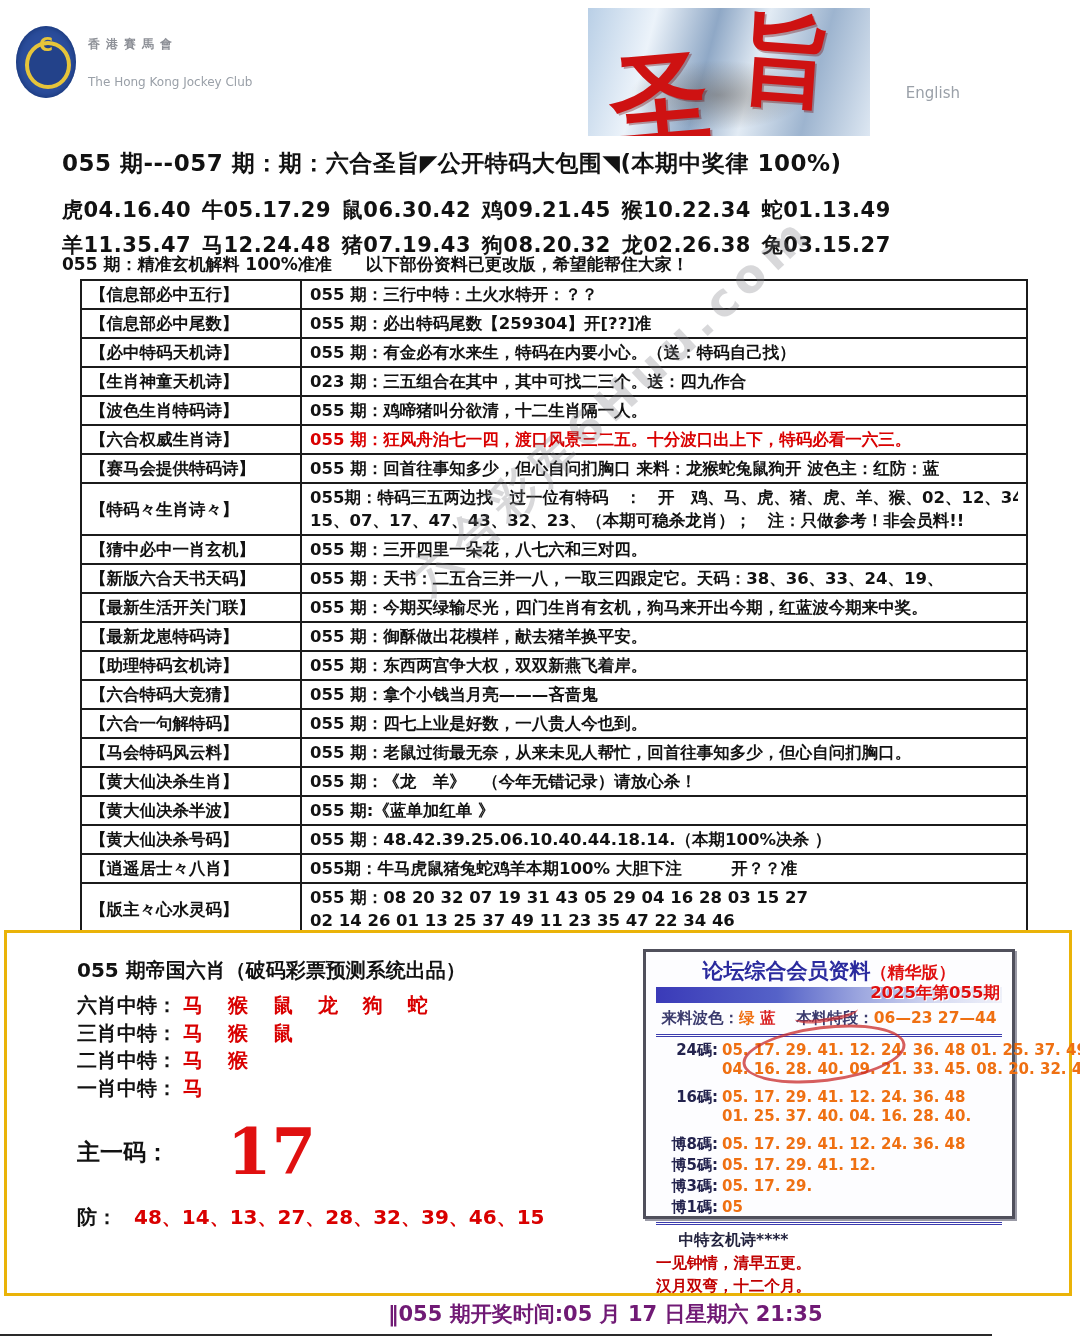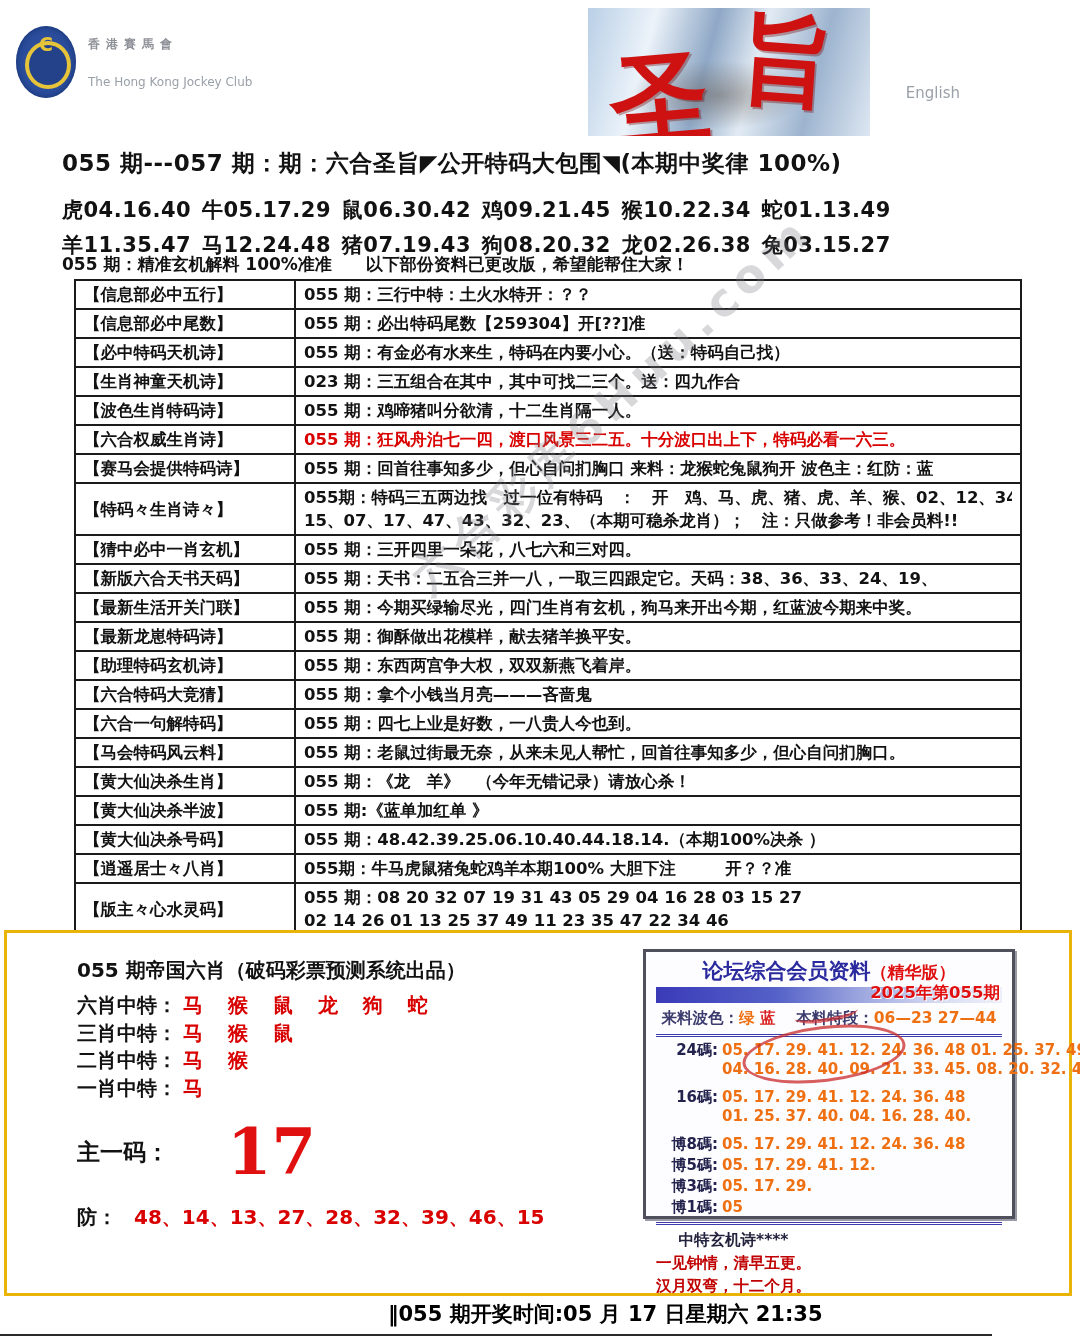--- a/index.html
+++ b/index.html
@@ -22,21 +22,21 @@
   .banner-ch{position:absolute;color:#ce1212;font-family:"DejaVu Serif","Liberation Serif",serif;font-weight:bold;text-shadow:2px 2px 0 rgba(110,0,0,.35);}
   .banner-c1{left:22px;top:26px;font-size:100px;transform:rotate(-5deg);}
   .banner-c2{left:150px;top:-10px;font-size:96px;transform:rotate(4deg);}
   .lang{position:absolute;top:84px;right:120px;color:#9aa0a8;font-size:15px;cursor:pointer;}
   
   .title{position:absolute;top:148px;left:62px;font-size:23px;font-weight:bold;letter-spacing:.5px;white-space:nowrap;}
   .zline{position:absolute;left:62px;font-size:21px;font-weight:bold;letter-spacing:.5px;word-spacing:3px;white-space:nowrap;}
   .z1{top:196px;} .z2{top:231px;}
   .note{position:absolute;top:253px;left:62px;font-size:17px;font-weight:bold;white-space:nowrap;}
   
-  table.main{position:absolute;top:279px;left:74px;width:948px;border-collapse:collapse;table-layout:fixed;}
+  table.main{position:absolute;top:279px;left:80px;width:948px;border-collapse:collapse;table-layout:fixed;}
   table.main td{border:2px solid #1b1b1b;font-weight:bold;font-size:16.5px;padding:2px 8px;line-height:23px;vertical-align:middle;}
   td.lbl{width:202px;white-space:nowrap;}
   td.val div{white-space:nowrap;overflow:hidden;}
   tr.red td.val div{color:#d90000;}
   
   .watermark{position:absolute;top:562px;left:398px;transform:rotate(-43deg);transform-origin:left top;
     font-size:46px;font-weight:bold;color:rgba(125,125,132,.30);letter-spacing:7px;pointer-events:none;white-space:nowrap;}
   
   .bottom-box{position:absolute;top:930px;left:4px;width:1068px;height:366px;border:3px solid #eab308;box-sizing:border-box;background:#fff;}
   .empire{position:absolute;left:70px;top:24px;}
@@ -69,21 +69,21 @@
   .mz .mzrow{font-size:15.5px;font-weight:bold;line-height:23px;white-space:nowrap;}
   .mz .mzl{color:#2a2a7e;} .mz .mzv{color:#ef7012;}
   .poem{text-align:center;padding-right:4px;}
   .poem-title{font-size:15.5px;font-weight:bold;color:#23233e;line-height:23px;white-space:nowrap;}
   .poem-line{font-size:15.5px;font-weight:bold;color:#c00000;line-height:23px;white-space:nowrap;}
   .red-ellipse{position:absolute;left:96px;top:74px;width:158px;height:50px;border:3px solid rgba(200,40,40,.75);
     border-radius:50%;transform:rotate(-7deg);pointer-events:none;}
   .red-scribble{position:absolute;left:148px;top:52px;width:64px;height:14px;border-bottom:4px solid rgba(210,45,45,.65);
     border-radius:45%;transform:rotate(-9deg);pointer-events:none;}
   
-  .footer-text{position:absolute;top:1300px;left:388px;color:#000000;font-size:21px;font-weight:bold;white-space:nowrap;}
+  .footer-text{position:absolute;top:1300px;left:388px;color:#701a75;font-size:21px;font-weight:bold;white-space:nowrap;}
   .footer-rule{position:absolute;top:1334px;left:0;width:992px;border-top:2px solid #2a2a2a;}
 </style>
 </head>
 <body>
 
 <div class="hdr-logo">
   <div class="logo-ellipse">
     <div class="logo-ring"></div>
     <div class="logo-c">C</div>
   </div>

